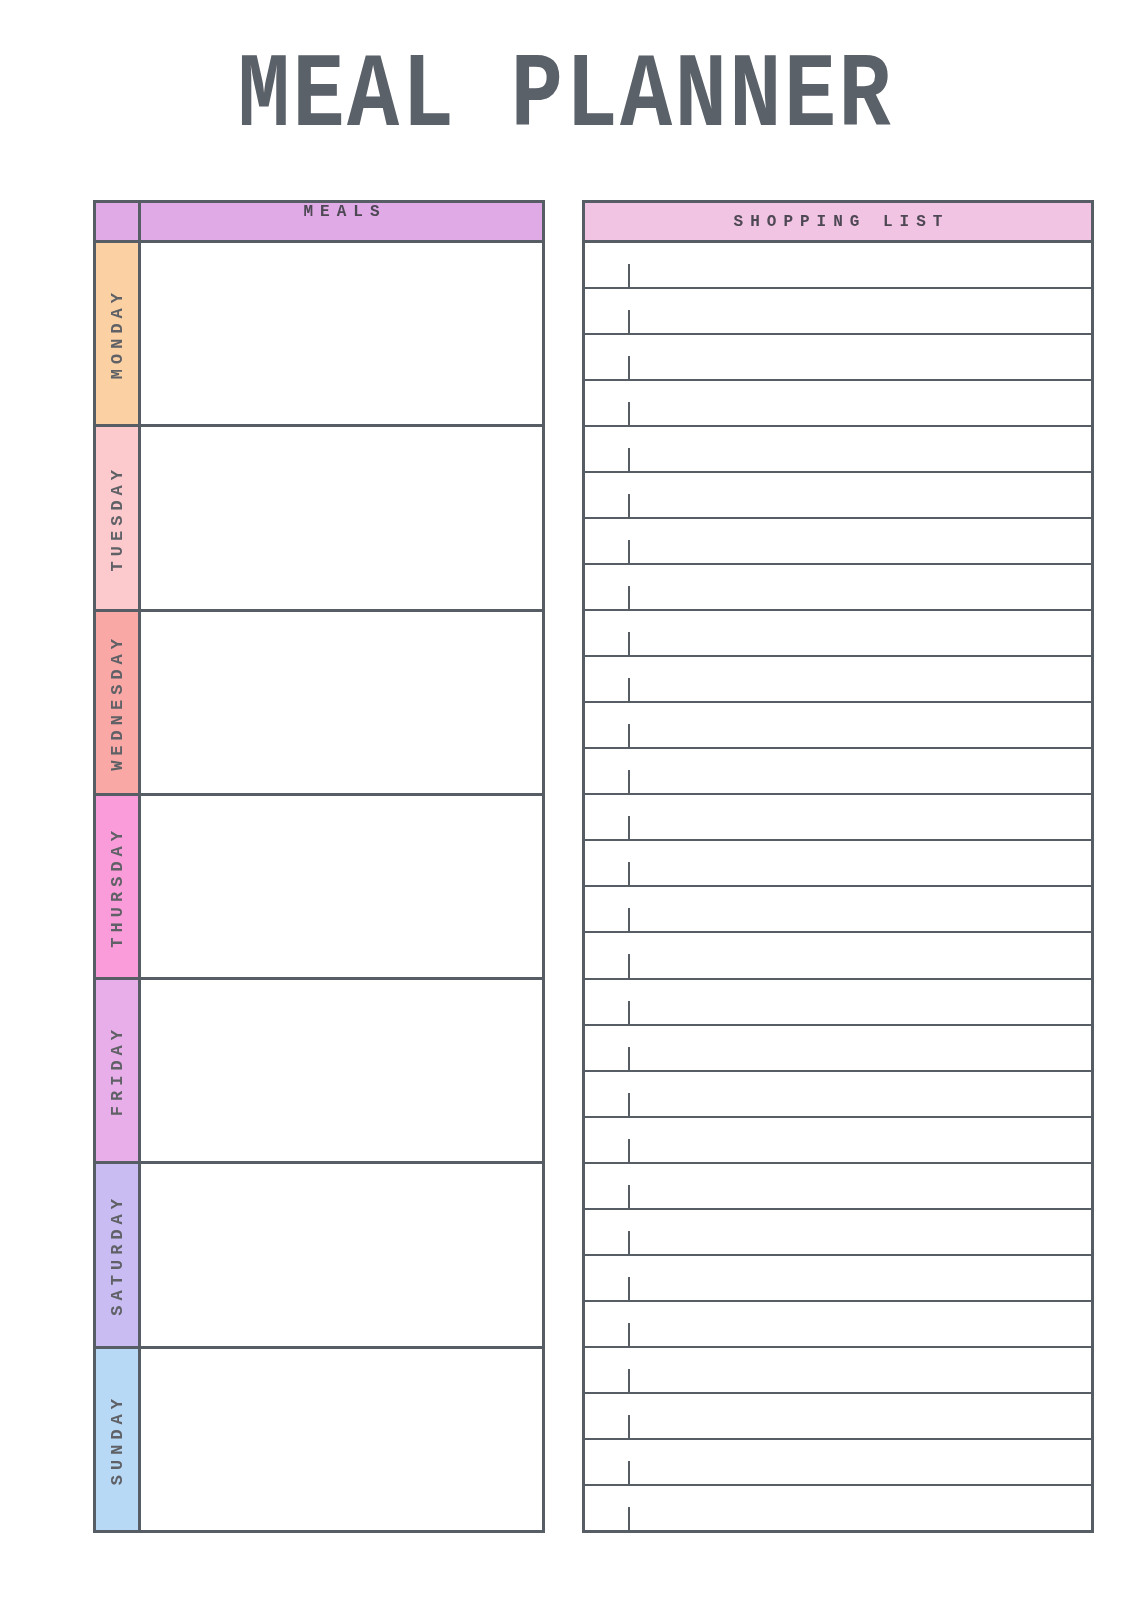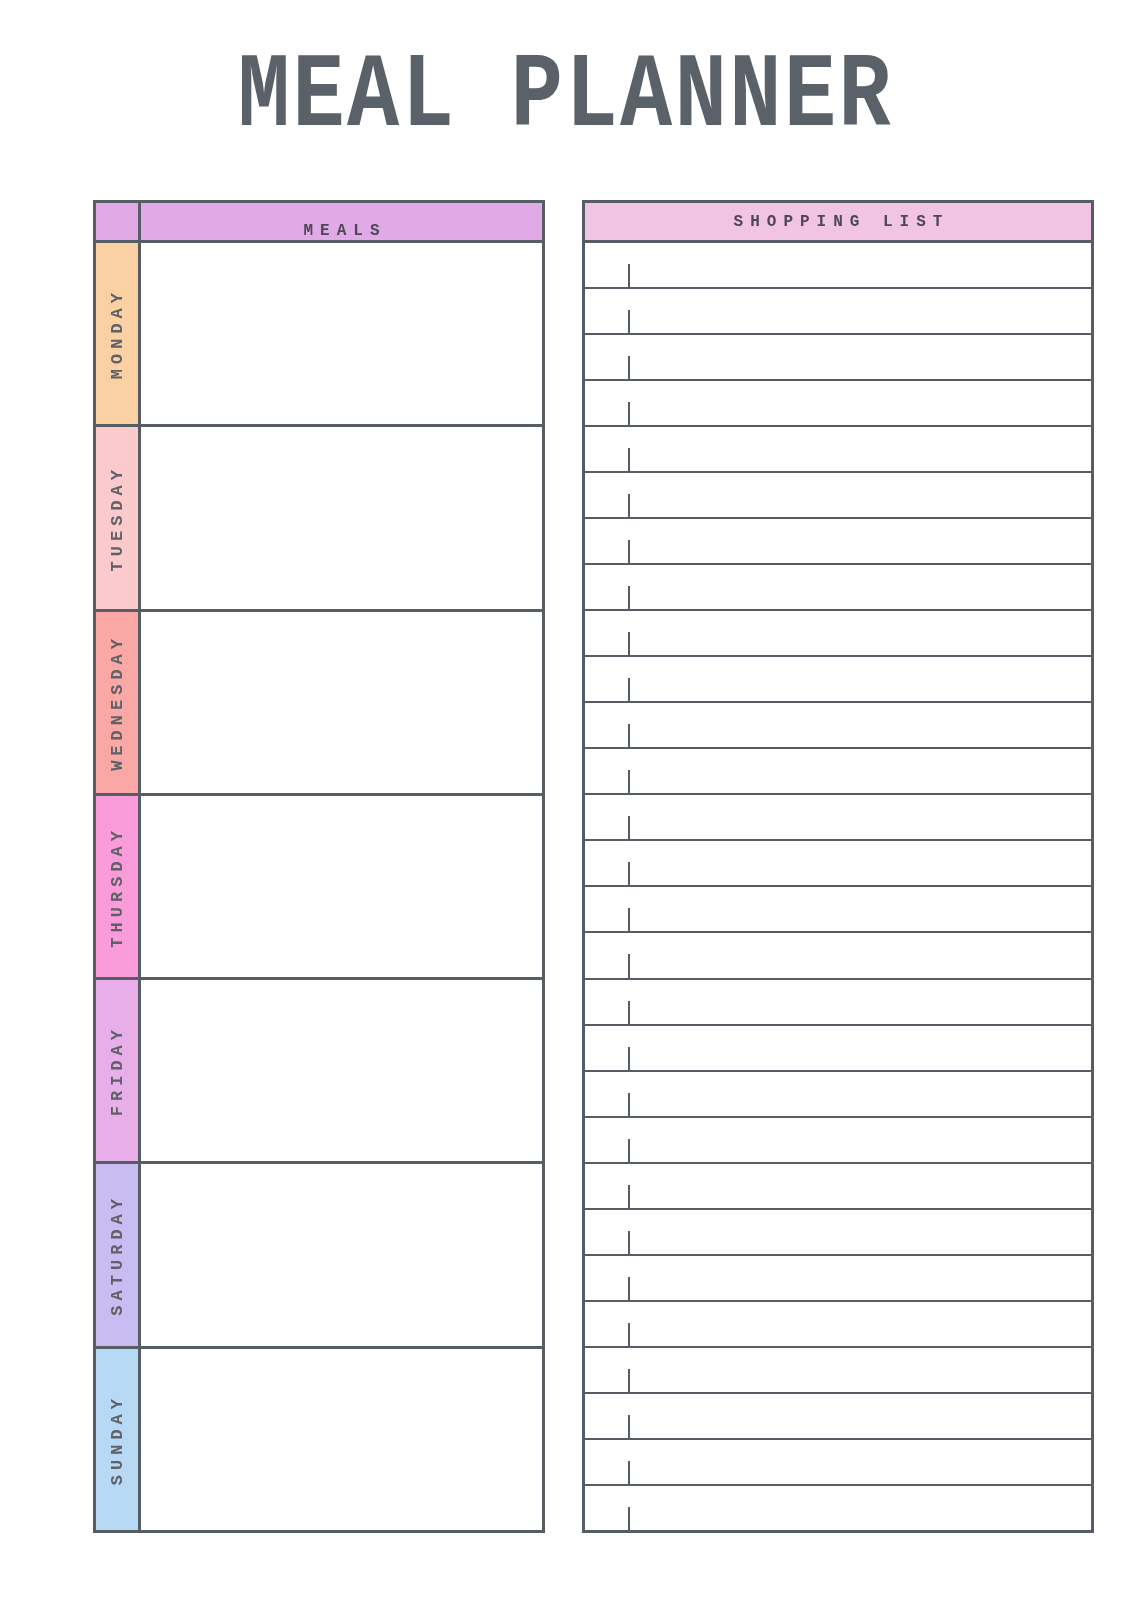--- a/index.html
+++ b/index.html
@@ -58,21 +58,21 @@
     border-bottom: 3px solid var(--border);
     background: var(--meals-header-bg);
   }
   .meals-header-corner {
     flex: 0 0 45px;
     border-right: 3px solid var(--border);
   }
   .meals-header-label-cell {
     flex: 1;
     display: flex;
-    align-items: flex-end;
+    align-items: flex-start;
     justify-content: center;
   }
 
   .header-text {
     font-size: 16px;
     font-weight: 700;
     letter-spacing: 7px;
     padding-left: 7px; 
     color: var(--header-text);
     white-space: nowrap;

